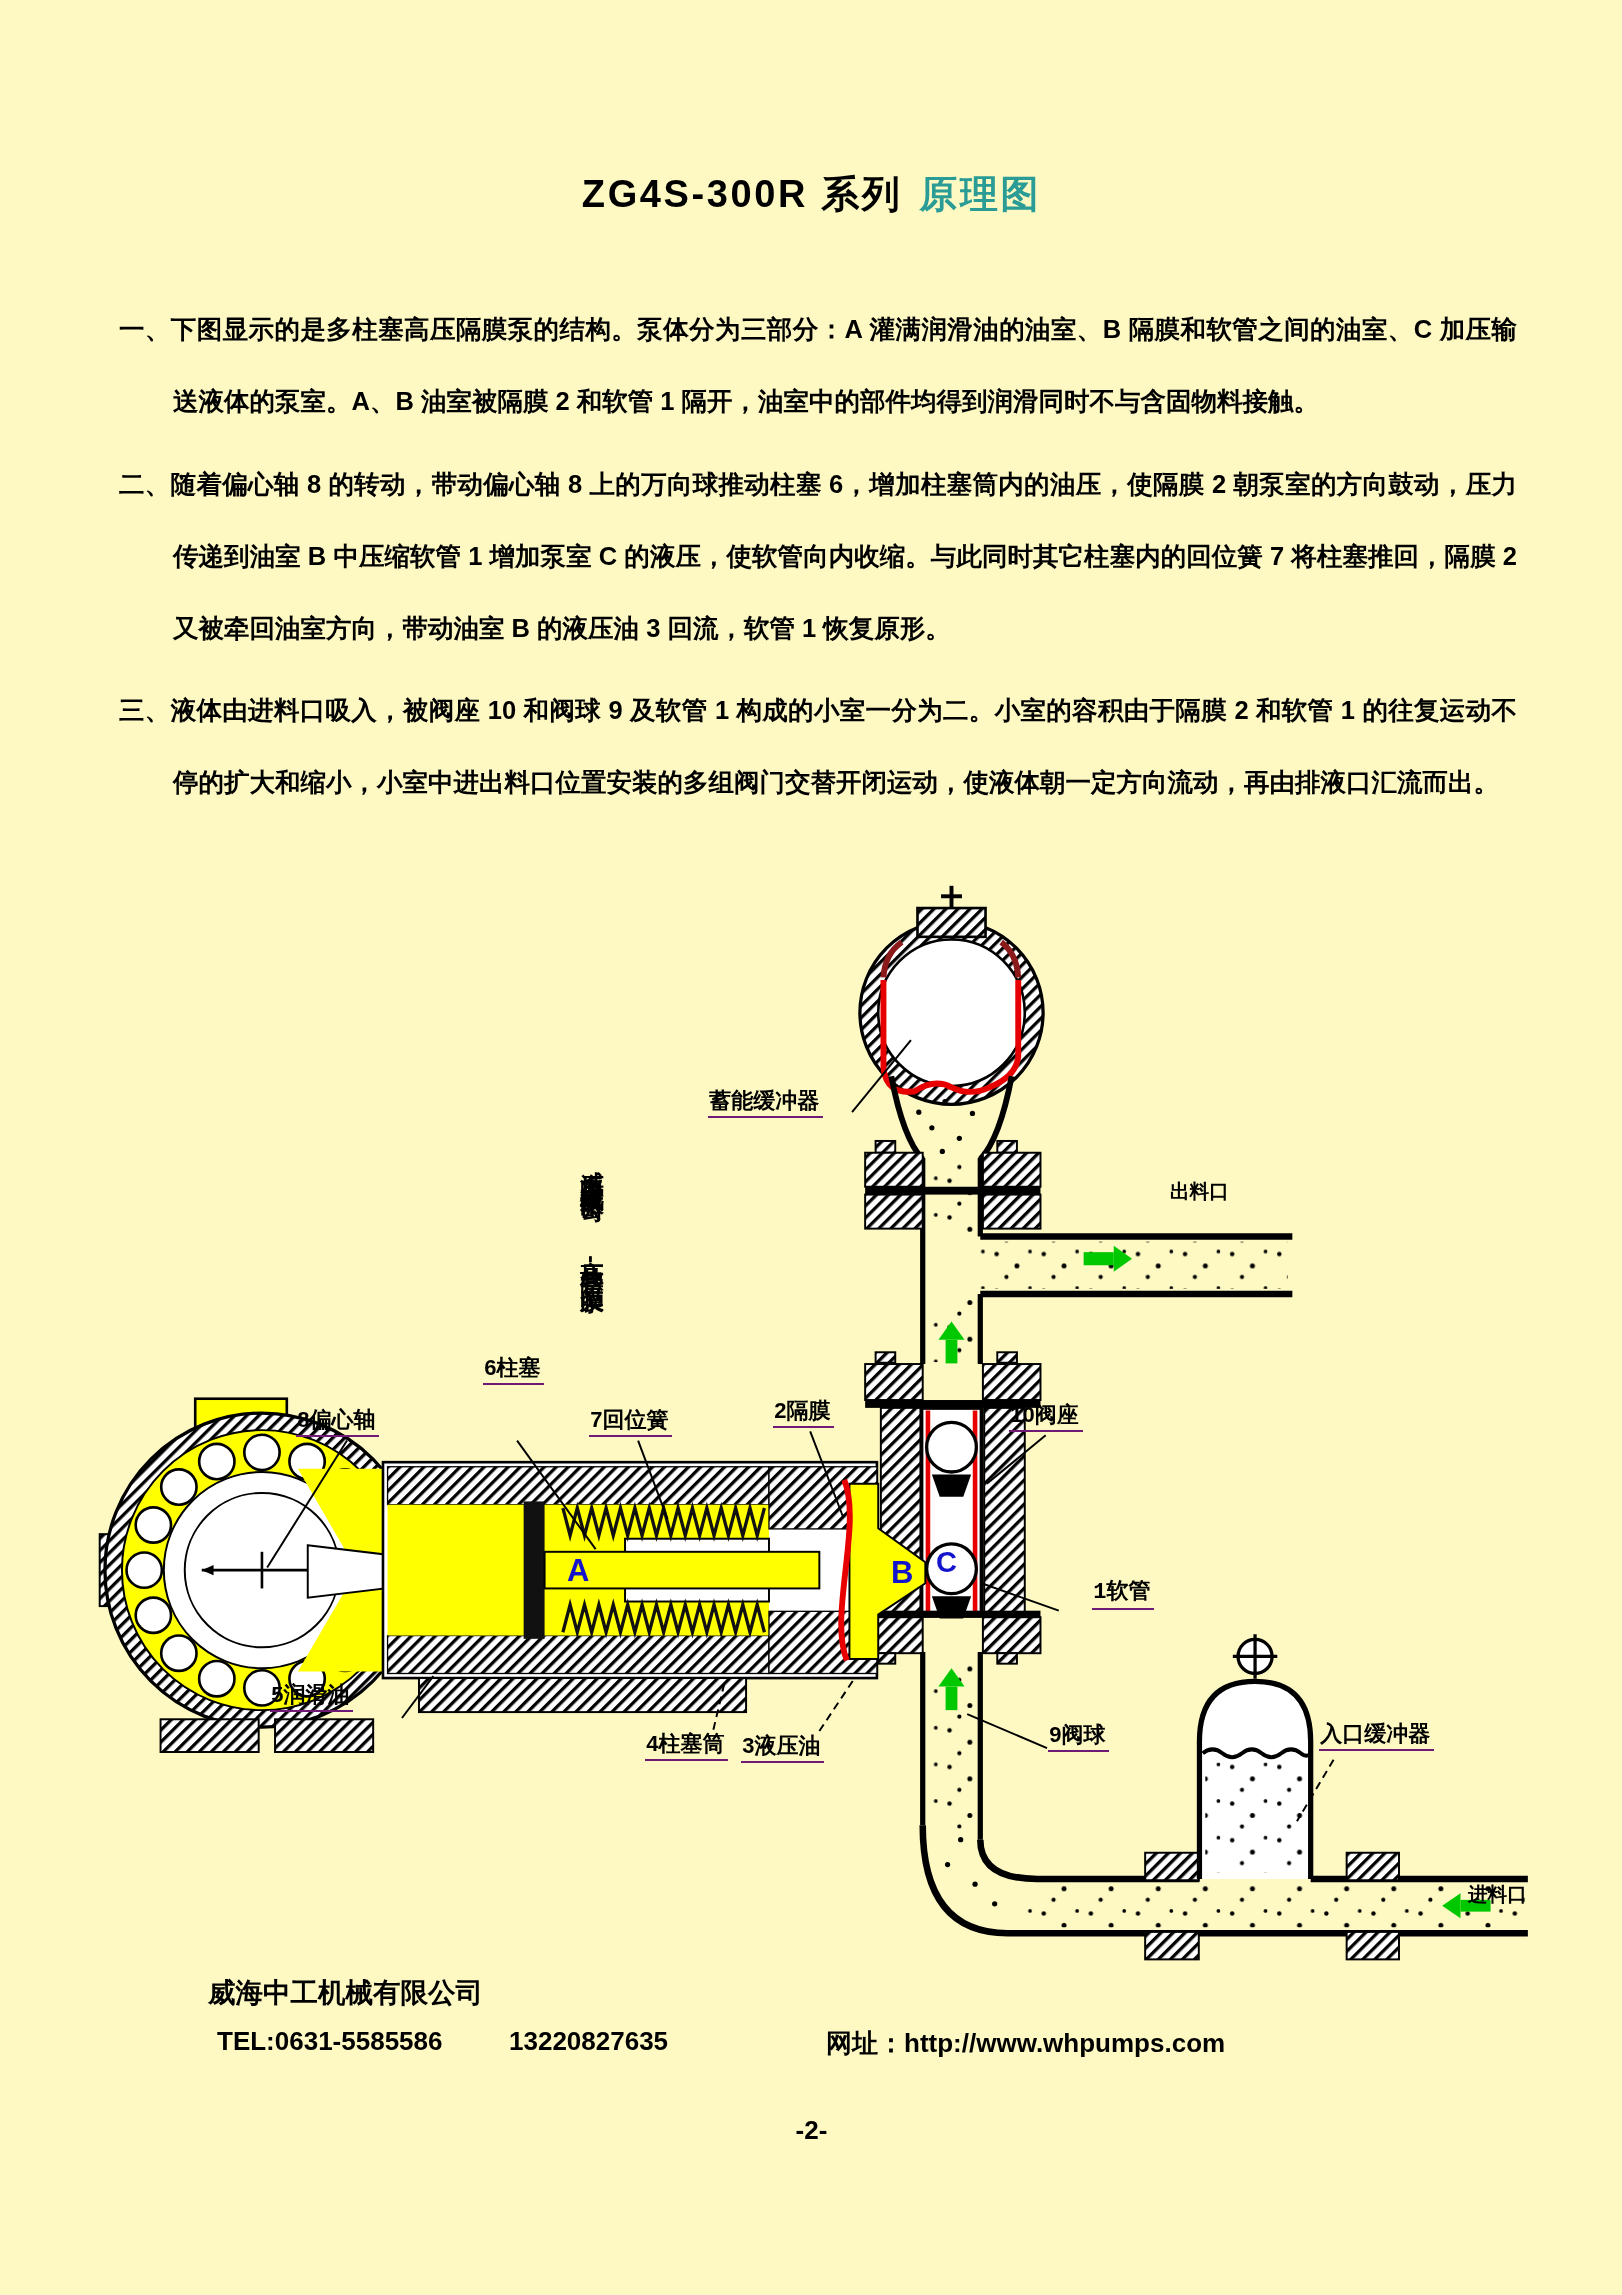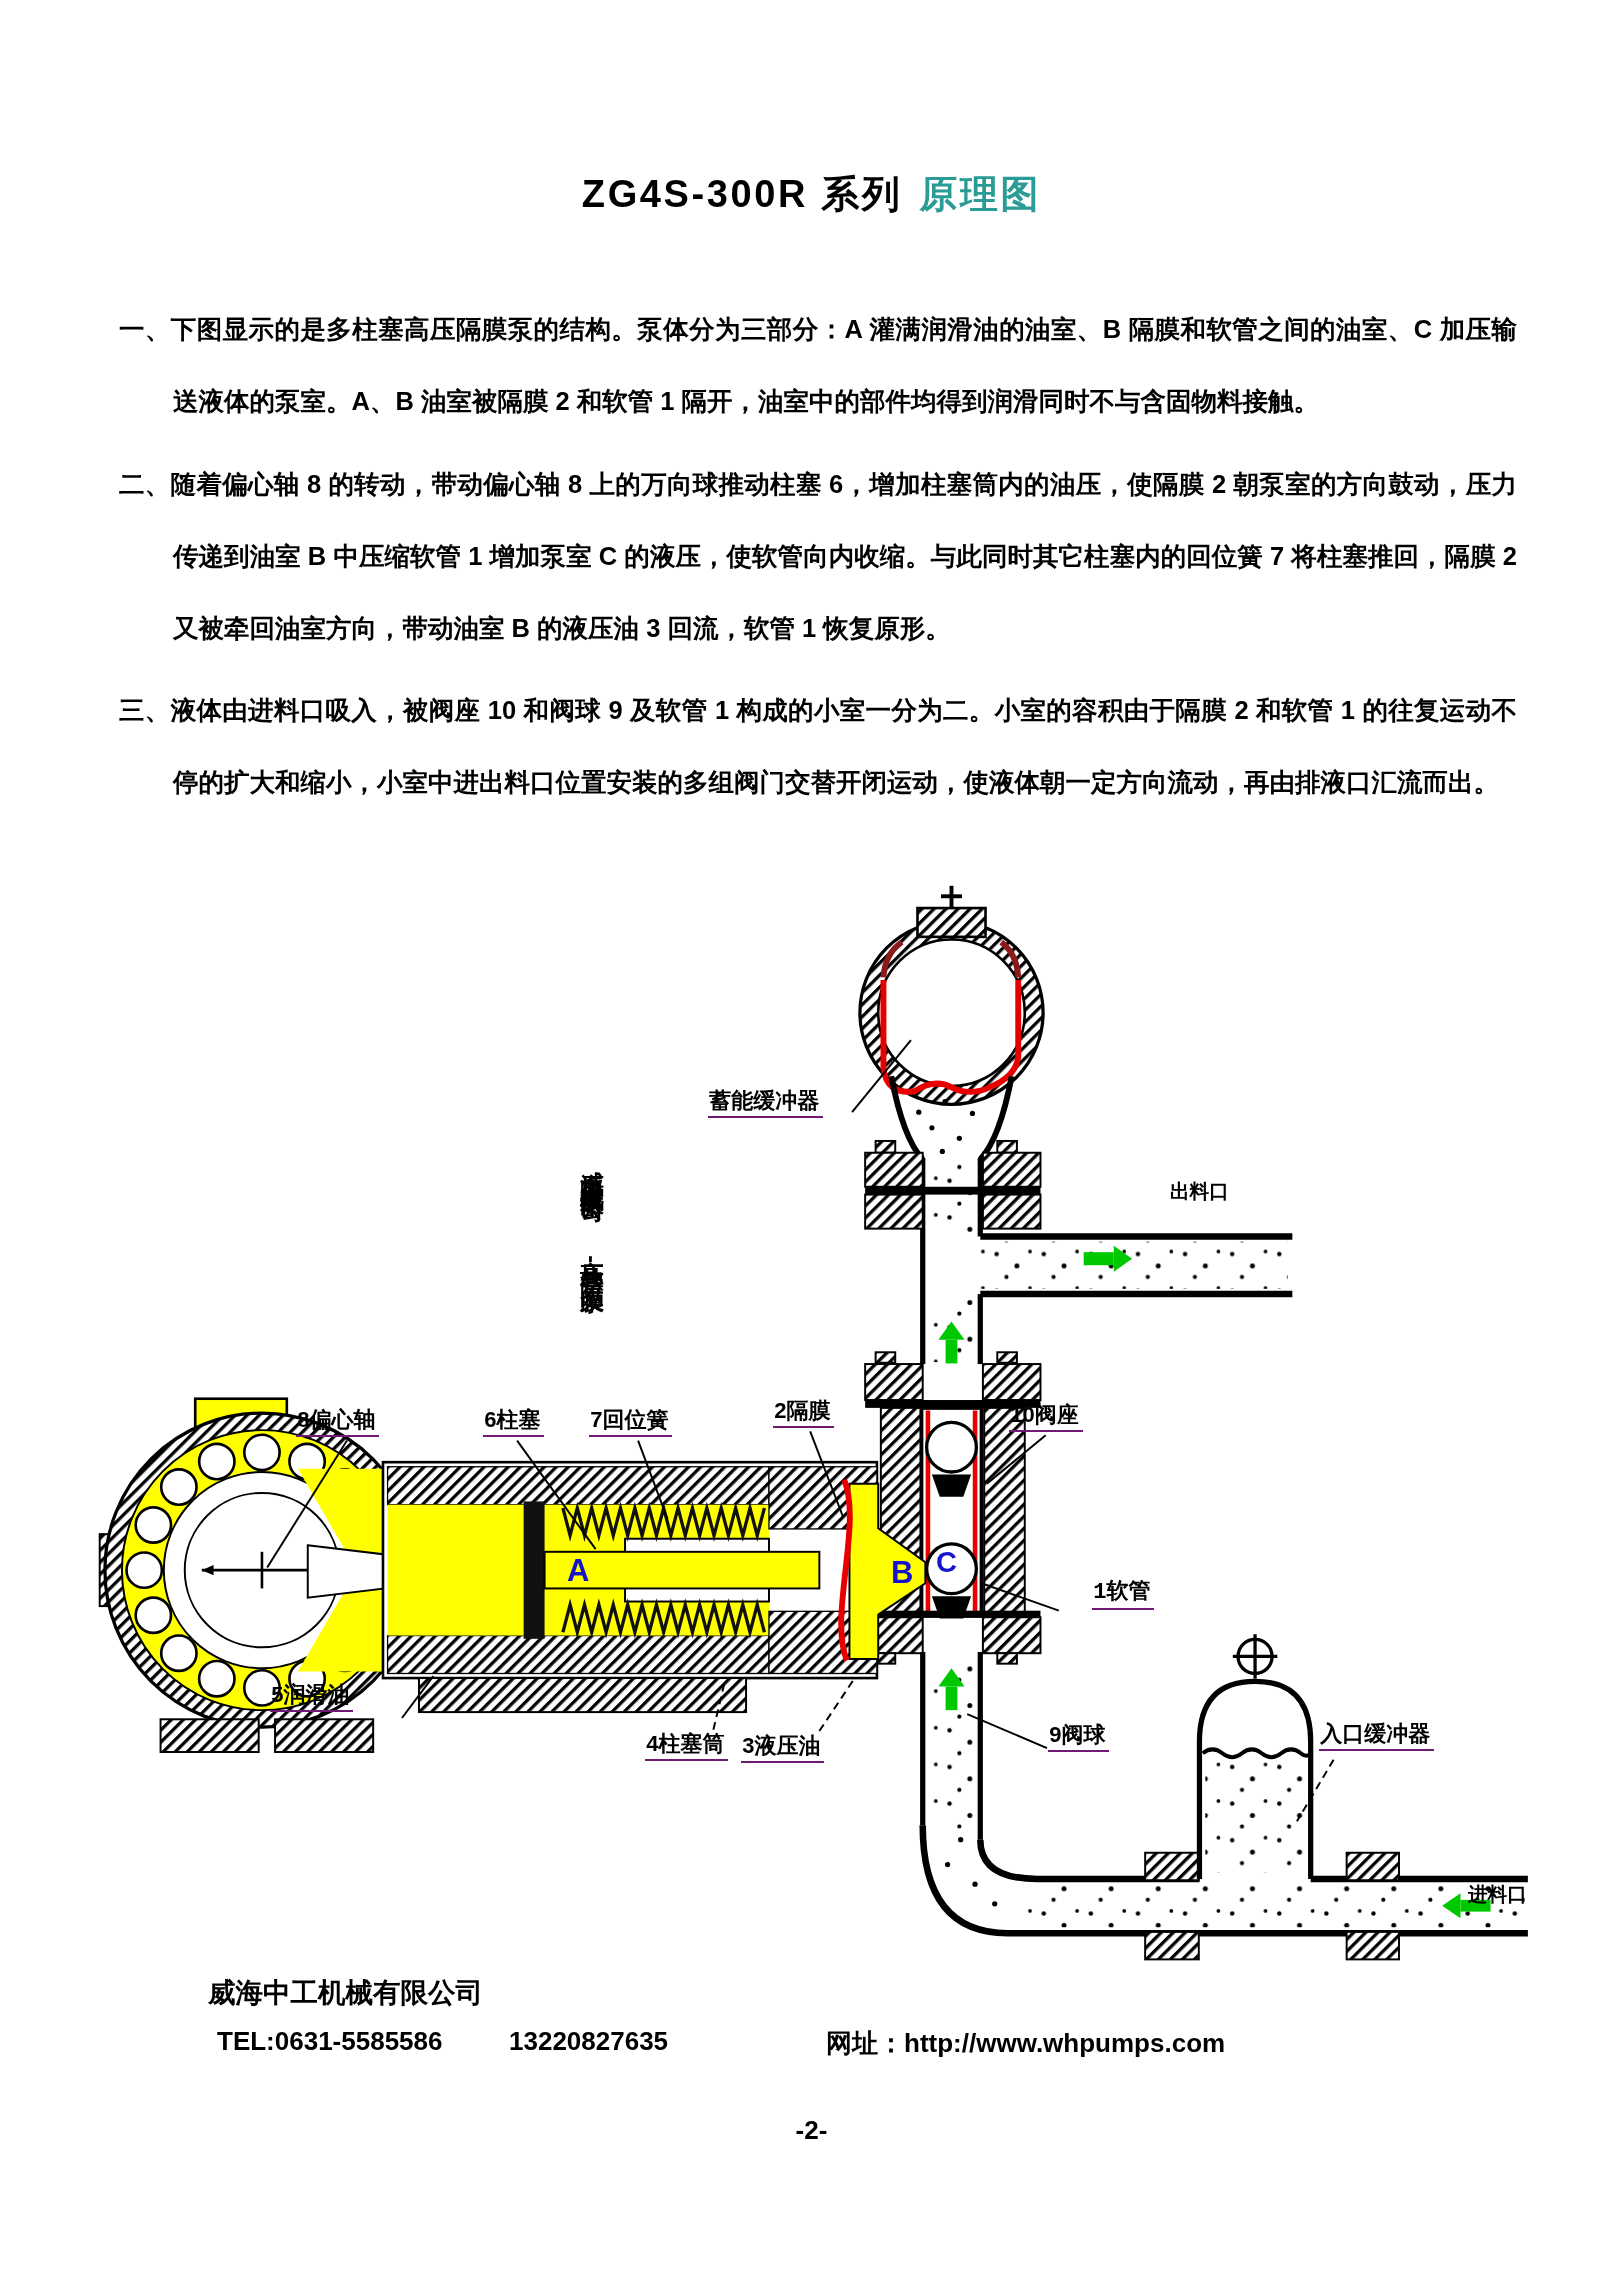--- a/index.html
+++ b/index.html
@@ -1,17 +1,17 @@
 <!DOCTYPE html>
 <html style="font-size:10.5px"><head>
 <meta charset="utf-8">
 <style>
   html,body{margin:0;padding:0;background:#888;}
   .page{
-    position:relative;width:1623px;height:2295px;background:#ffffff;
+    position:relative;width:1623px;height:2295px;background:#fef9c3;
     font-family:"Liberation Sans","DejaVu Sans",sans-serif;color:#000;overflow:hidden;
   }
   
   .title{
     position:absolute;top:169px;left:0;width:100%;text-align:center;
     font-size:38px;font-weight:bold;letter-spacing:2.6px;
   }
   .title .accent{color:#2a9c95;margin-left:17px;}
   
   .paras{position:absolute;left:119px;top:293px;width:1398px;}
@@ -23,21 +23,21 @@
   .diagram-svg{position:absolute;left:0;top:0;width:1623px;height:2295px;}
   .lbl{
     position:absolute;font-size:22px;font-weight:bold;white-space:nowrap;line-height:1.15;
   }
   .ul{border-bottom:2px solid #701a75;padding:0 3.9px 2.6px 1.3px;display:inline-block;}
   .small-lbl{font-size:19.6px;font-weight:bold;}
   .letter{position:absolute;font-size:31px;font-weight:bold;color:#1414cc;}
   #lbl-accum{left:708px;top:1088px;}
   #lbl-outlet{left:1170px;top:1180px;}
   #lbl-p8{left:296px;top:1407px;}
-  #lbl-p6{left:483px;top:1407px;text-align:center;}
+  #lbl-p6{left:483px;top:1355px;text-align:center;}
   #lbl-p7{left:589px;top:1407px;}
   #lbl-p2{left:773px;top:1398px;}
   #lbl-p10{left:1009px;top:1402px;}
   #lbl-p1{left:1092px;top:1580px;font-family:Liberation Mono, monospace;}
   #lbl-p5{left:270px;top:1682px;text-align:center;}
   #lbl-p4{left:645px;top:1731px;}
   #lbl-p3{left:741px;top:1733px;}
   #lbl-p9{left:1048px;top:1722px;}
   #lbl-inletbuf{left:1319px;top:1721px;}
   #lbl-inlet{left:1468px;top:1883px;}

